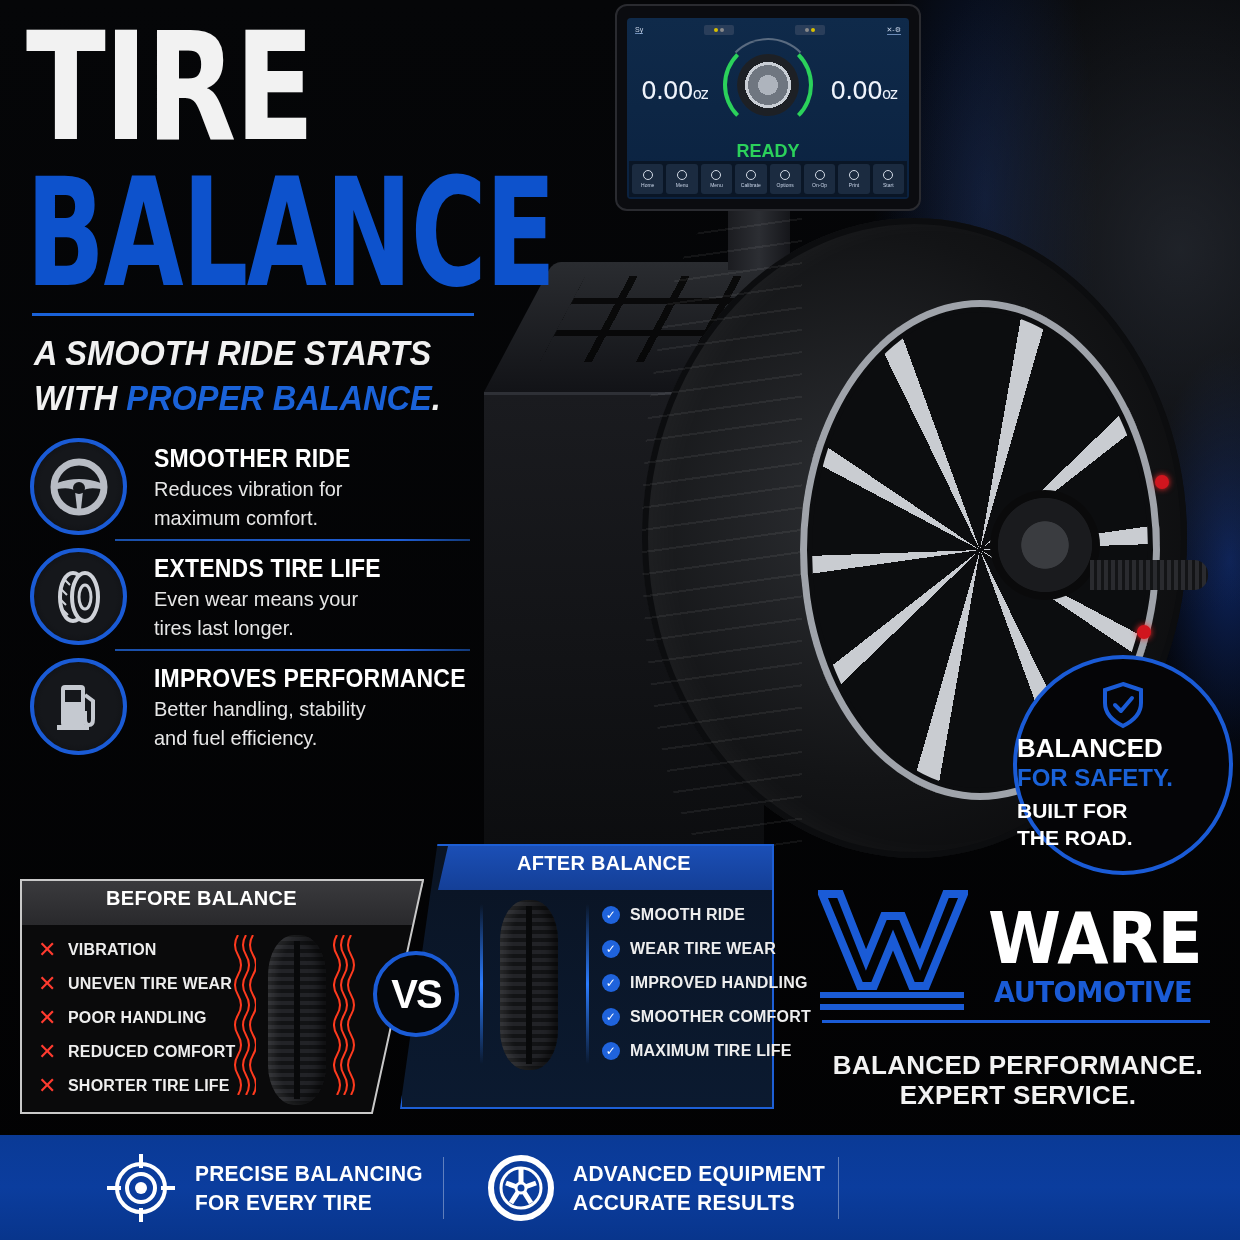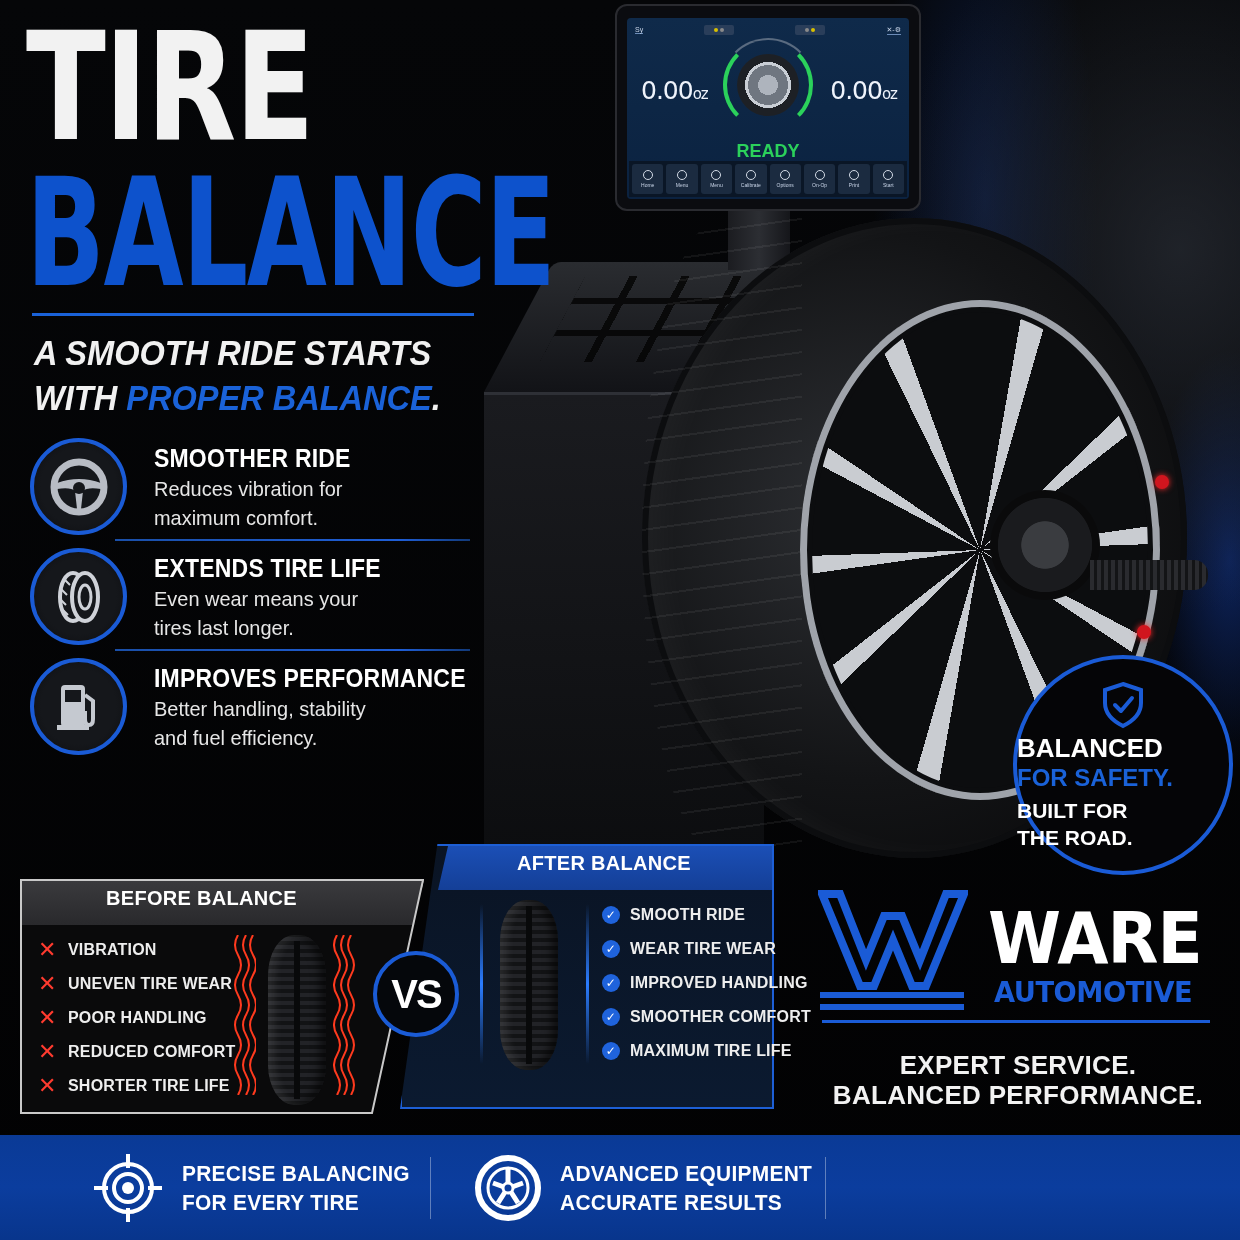--- a/index.html
+++ b/index.html
@@ -148,21 +148,21 @@
     
     .logo { position: absolute; left: 818px; top: 890px; width: 394px; }
     .logo-mark { position: absolute; left: 0; top: 0; width: 150px; height: 124px; }
     .logo-ware { position: absolute; left: 170px; top: 12px; font-size: 72px; font-weight: 900; color: #fff; letter-spacing: -1px; line-height: 1; font-family: "DejaVu Sans", sans-serif; transform: scaleX(0.92); transform-origin: left top; }
     .logo-auto { position: absolute; left: 176px; top: 88px; font-size: 29px; font-weight: 900; color: #1a5bd6; letter-spacing: -0.5px; line-height: 1; font-family: "DejaVu Sans", sans-serif; transform: scaleX(0.94); transform-origin: left top; }
     .logo-rule { position: absolute; left: 4px; top: 130px; width: 388px; height: 3px; background: #1a5bd6; }
     .tagline { position: absolute; left: 818px; top: 1050px; width: 400px; text-align: center; font-size: 26px; font-weight: bold; color: #f2f2f2; line-height: 30px; letter-spacing: .3px; }
 
     
     .strip { position: absolute; left: 0; top: 1135px; width: 1240px; height: 105px;
-      background: linear-gradient(180deg,#0a3a96,#0b3d9e 50%, #08358c); display: flex; align-items: center; }
+      background: linear-gradient(180deg,#0a3a96,#0b3d9e 50%, #08358c); display: flex; align-items: center; padding-left: 13px; }
     .strip-item { display: flex; align-items: center; height: 100%; }
     .strip-icon { width: 76px; height: 76px; display: flex; align-items: center; justify-content: center; }
     .strip-text { font-size: 22px; font-weight: bold; color: #fff; line-height: 29px; letter-spacing: .3px; margin-left: 16px; transform: scaleX(0.95); transform-origin: left; white-space: nowrap; }
     .strip-div { width: 1px; height: 62px; background: rgba(255,255,255,0.35); }
   </style>
 </head>
 <body>
 
 <div class="bg"></div>
 
@@ -384,22 +384,22 @@
   <svg class="logo-mark" viewBox="0 0 150 124">
     <path d="M4 4 L22 4 L48 70 L66 26 L84 26 L102 70 L128 4 L146 4 L108 96 L94 96 L75 50 L56 96 L42 96 Z" fill="none" stroke="#1a5bd6" stroke-width="8" stroke-linejoin="miter"></path>
     <rect x="2" y="102" width="144" height="6" fill="#1a5bd6"></rect>
     <rect x="2" y="114" width="144" height="6" fill="#1a5bd6"></rect>
   </svg>
   <div class="logo-ware">WARE</div>
   <div class="logo-auto">AUTOMOTIVE</div>
   <div class="logo-rule"></div>
 </div>
 <div class="tagline">
+  <div>BALANCED PERFORMANCE.</div>
   <div>EXPERT SERVICE.</div>
-  <div>BALANCED PERFORMANCE.</div>
 </div>
 
 <div class="strip">
   <div class="strip-item" style="margin-left:90px;width:340px">
     <div class="strip-icon">
       <svg width="76" height="76" viewBox="0 0 76 76">
           <circle cx="38" cy="38" r="24" fill="none" stroke="#fff" stroke-width="4"></circle>
           <circle cx="38" cy="38" r="14" fill="none" stroke="#fff" stroke-width="4"></circle>
           <circle cx="38" cy="38" r="6" fill="#fff"></circle>
           <path d="M38 4 V18 M38 58 V72 M4 38 H18 M58 38 H72" stroke="#fff" stroke-width="4"></path>

